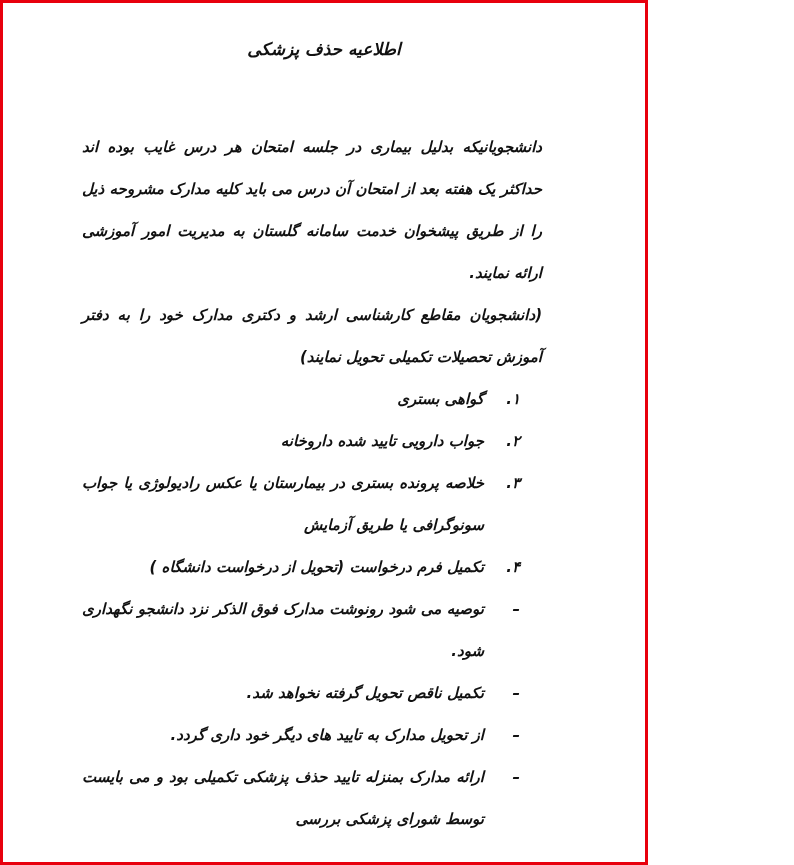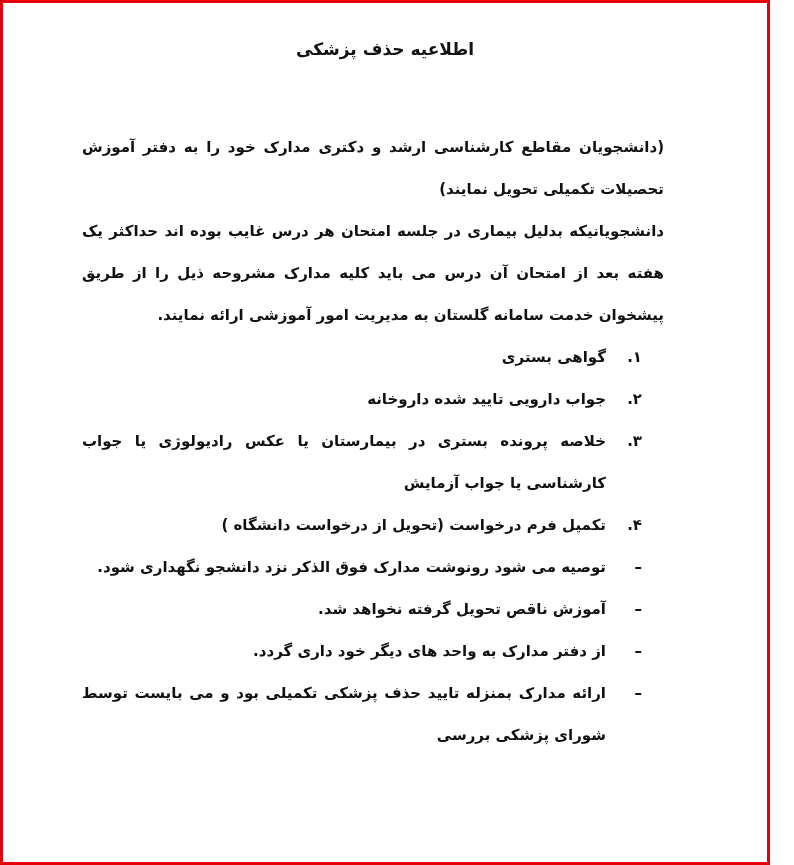--- a/index.html
+++ b/index.html
@@ -4,27 +4,28 @@
 <style>
   * { margin: 0; padding: 0; box-sizing: border-box; }
   body {
     background: #ffffff;
     font-family: "DejaVu Sans", sans-serif;
     width: 794px;
     height: 865px;
     overflow: hidden;
   }
   .page {
-    width: 770px;
+    width: 648px;
     height: 865px;
     background: #ffffff;
     border: 3px solid #e8000d;
     direction: rtl;
     color: #111111;
     font-weight: 700;
+    font-style: italic;
   }
   .doc-title {
     text-align: center;
     font-size: 17px;
     line-height: 26px;
     margin: 33px 0 64px 0;
     color: #111111;
   }
   .content {
     padding: 0 103px 0 79px;
@@ -52,58 +53,58 @@
 </style>
 </head>
 <body>
 
 <div class="page" style="border-color: rgb(232, 0, 13);">
 
   <h1 class="doc-title">اطلاعیه حذف پزشکی</h1>
 
   <div class="content">
 
+    <p class="para">دانشجویانیکه بدلیل بیماری در جلسه امتحان هر درس غایب بوده اند حداکثر یک هفته بعد از امتحان آن درس می باید کلیه مدارک مشروحه ذیل را از طریق پیشخوان خدمت سامانه گلستان به مدیریت امور آموزشی ارائه نمایند.</p>
+
     <p class="para">(دانشجویان مقاطع کارشناسی ارشد و دکتری مدارک خود را به دفتر آموزش تحصیلات تکمیلی تحویل نمایند)</p>
-
-    <p class="para">دانشجویانیکه بدلیل بیماری در جلسه امتحان هر درس غایب بوده اند حداکثر یک هفته بعد از امتحان آن درس می باید کلیه مدارک مشروحه ذیل را از طریق پیشخوان خدمت سامانه گلستان به مدیریت امور آموزشی ارائه نمایند.</p>
 
     <div class="list-item">
       <span class="marker">۱.</span>
       <span class="item-text">گواهی بستری</span>
     </div>
 
     <div class="list-item">
       <span class="marker">۲.</span>
       <span class="item-text">جواب دارویی تایید شده داروخانه</span>
     </div>
 
     <div class="list-item">
       <span class="marker">۳.</span>
-      <span class="item-text">خلاصه پرونده بستری در بیمارستان یا عکس رادیولوژی یا جواب کارشناسی یا جواب آزمایش</span>
+      <span class="item-text">خلاصه پرونده بستری در بیمارستان یا عکس رادیولوژی یا جواب سونوگرافی یا طریق آزمایش</span>
     </div>
 
     <div class="list-item">
       <span class="marker">۴.</span>
       <span class="item-text">تکمیل فرم درخواست (تحویل از درخواست دانشگاه )</span>
     </div>
 
 
     <div class="list-item">
       <span class="marker">–</span>
       <span class="item-text">توصیه می شود رونوشت مدارک فوق الذکر نزد دانشجو نگهداری شود.</span>
     </div>
 
     <div class="list-item">
       <span class="marker">–</span>
-      <span class="item-text">آموزش ناقص تحویل گرفته نخواهد شد.</span>
+      <span class="item-text">تکمیل ناقص تحویل گرفته نخواهد شد.</span>
     </div>
 
     <div class="list-item">
       <span class="marker">–</span>
-      <span class="item-text">از دفتر مدارک به واحد های دیگر خود داری گردد.</span>
+      <span class="item-text">از تحویل مدارک به تایید های دیگر خود داری گردد.</span>
     </div>
 
     <div class="list-item">
       <span class="marker">–</span>
       <span class="item-text">ارائه مدارک بمنزله تایید حذف پزشکی تکمیلی بود و می بایست توسط شورای پزشکی بررسی</span>
     </div>
 
   </div>
 </div>
 

